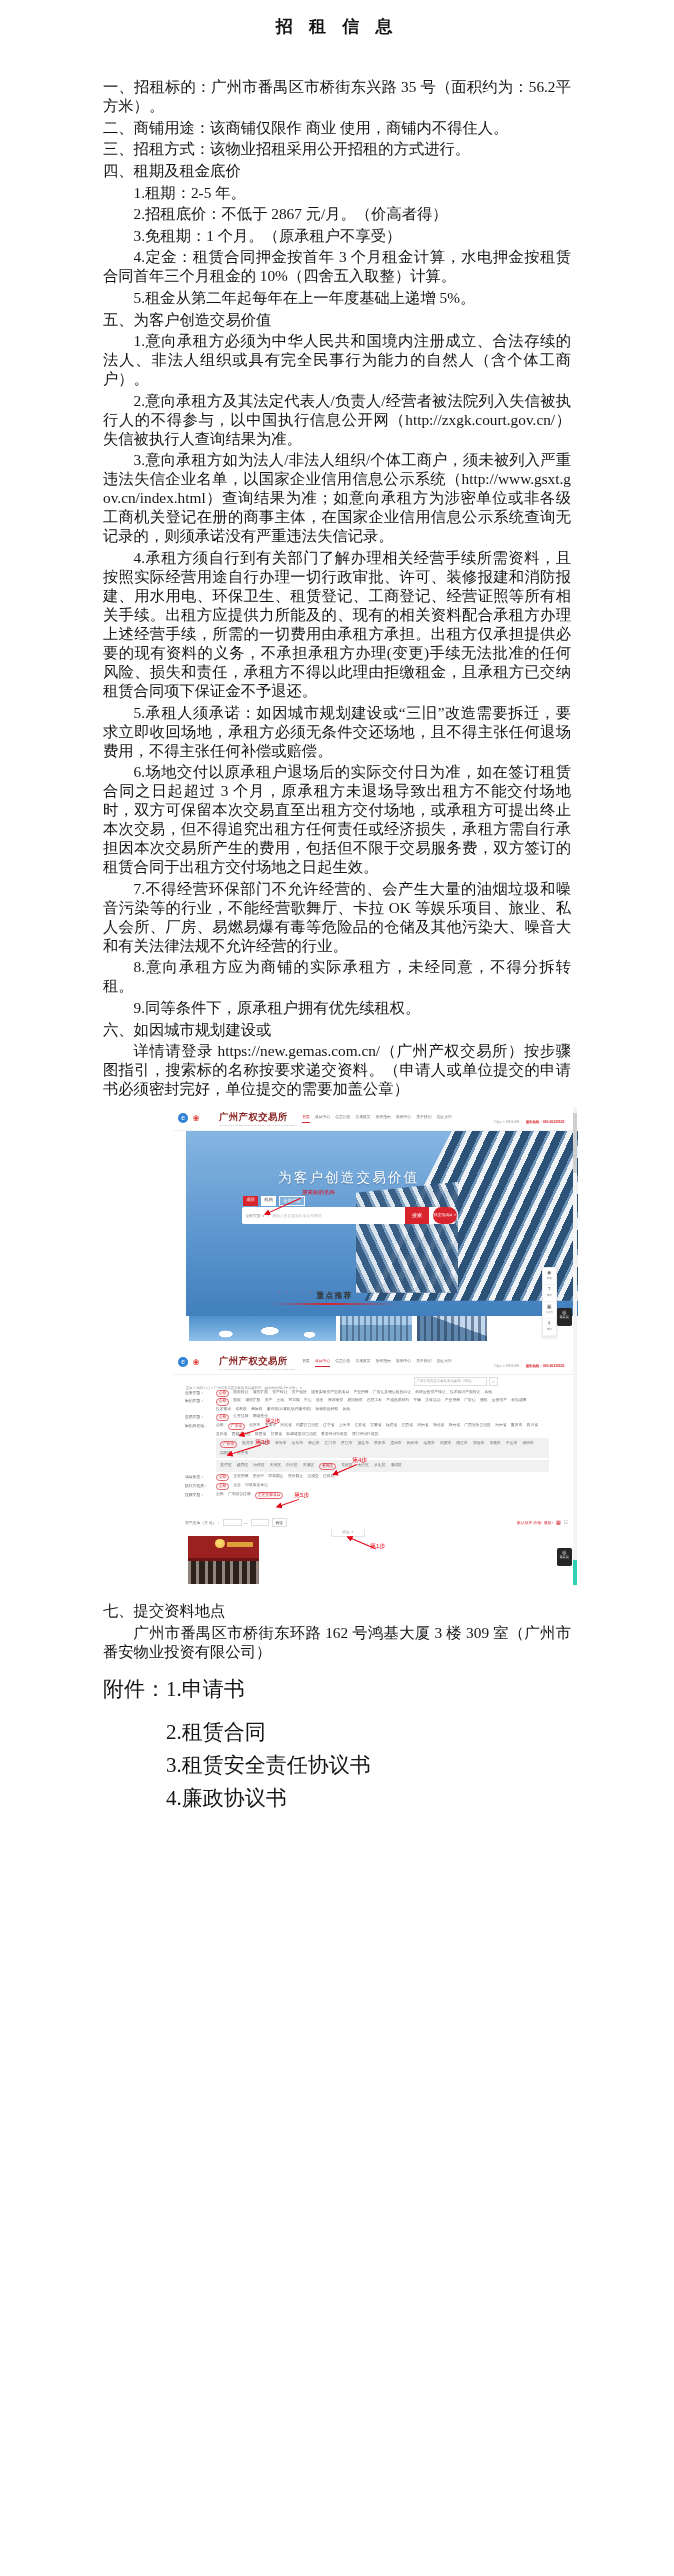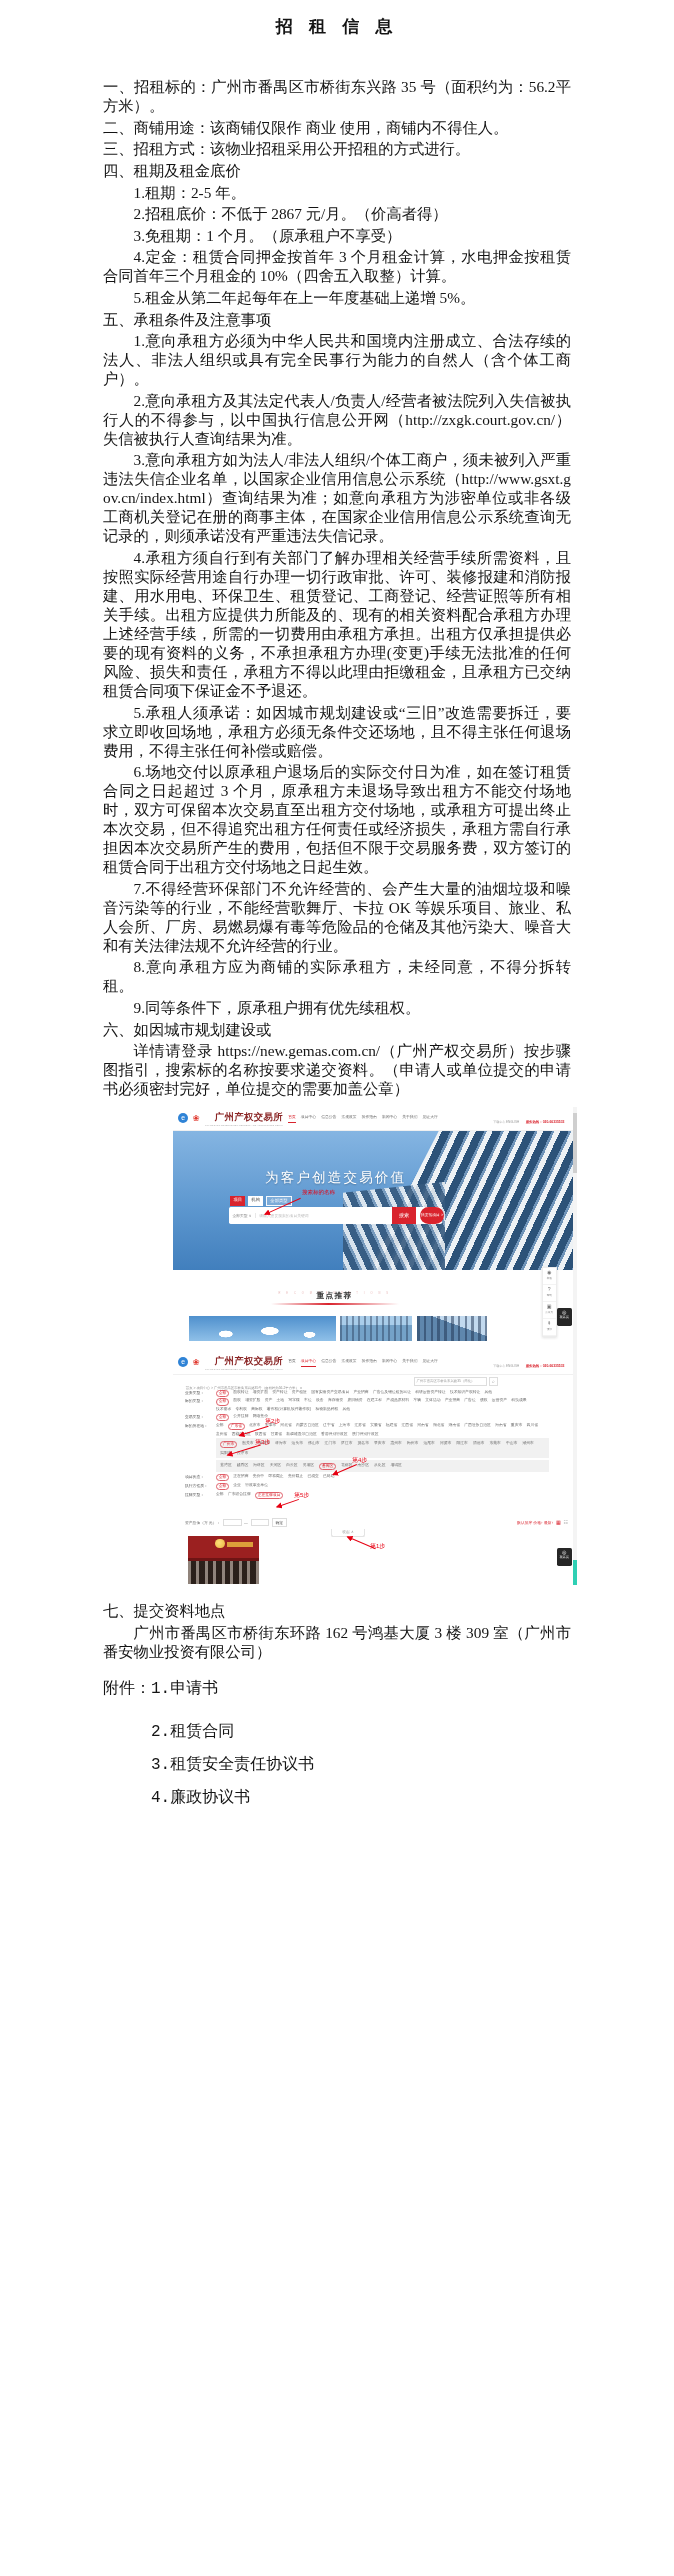--- a/index.html
+++ b/index.html
@@ -16,31 +16,31 @@
           font-family:"Liberation Sans","DejaVu Sans",sans-serif; overflow:hidden; }
   .hdr { position:absolute; left:0; width:400px; height:24px; background:#fff;
          border-bottom:0.9px solid #f0f0f0; display:flex; align-items:center; padding-left:5.1px; }
   .hdr1 { top:0; } .hdr2 { top:244px; }
   .lgb { width:10.2px; height:10.2px; border-radius:50%; background:#2f83d6; color:#fff; font-size:6.8px;
          line-height:10.2px; text-align:center; flex:none; }
   .lgb::before { content:"e"; }
   .lgr { width:10.2px; height:10.2px; border-radius:50%; color:#e0392f; font-size:8.5px; line-height:10.2px;
          text-align:center; flex:none; margin-left:2.6px; }
   .lgr::before { content:"❀"; }
-  .brandwrap { margin-left:4px; width:78px; flex:none;text-align:right; }
+  .brandwrap { margin-left:18px; width:78px; flex:none; }
   .brand { font-size:9.4px; font-weight:bold; color:#8a2525; letter-spacing:0.4px; white-space:nowrap; }
   .branden { font-size:2.1px; color:#a8a8a8; letter-spacing:0.2px; white-space:nowrap; overflow:hidden; }
   .nav { display:flex; gap:5.1px; margin-left:5.1px; flex:none; }
   .nav .nv { font-size:3.8px; color:#666; line-height:8.5px; }
   .nav1 .nv:nth-child(1), .nav2 .nv:nth-child(2) { color:#d9232d; border-bottom:0.9px solid #d9232d; }
   .hdrright { margin-left:auto; padding-right:8.5px; white-space:nowrap; }
   .hgray { font-size:3px; color:#9a9a9a; }
   .hred { font-size:3.4px; color:#d9232d; margin-left:2.6px; font-weight:bold; }
 
-  .hero { position:absolute; top:24px; left:0; width:400px; height:139px; overflow:hidden;
+  .hero { position:absolute; top:24px; left:13px; width:400px; height:185px; overflow:hidden;
           background:linear-gradient(180deg,#85b5e2 0%,#5d97cf 55%,#417fbd 100%); }
   .bldg { position:absolute; right:-8.5px; top:0; width:230px; height:170px;
           background:repeating-linear-gradient(115deg,#eef2f5 0 5.1px,#2c5278 5.1px 12.8px,#6e93b8 12.8px 15.3px);
           clip-path:polygon(38% 0,100% 0,100% 100%,0 100%); }
   .bldg2 { position:absolute; right:128px; top:51px; width:102px; height:111px;
            background:repeating-linear-gradient(65deg,#e7edf2 0 4.3px,#35597e 4.3px 11px,#7b9cbd 11px 13.6px);
            clip-path:polygon(0 10%,100% 0,100% 100%,0 100%); opacity:.9; }
   .herotitle { position:absolute; left:92px; top:38px; color:#fff; font-size:13.6px; letter-spacing:2.1px;
                text-shadow:0 0.9px 1.7px rgba(0,0,0,.25); white-space:nowrap; }
   .tabs { position:absolute; left:57px; top:65px; display:flex; gap:2.6px; }
@@ -133,21 +133,21 @@
   .vteal { position:absolute; top:453px; left:0; width:4.3px; height:25px; background:#2fd0b4; }
 
   .arrows { position:absolute; inset:0; width:405px; height:481px; pointer-events:none; }
   .step { position:absolute; font-size:6px; color:#e60012; white-space:nowrap;
           font-family:"Liberation Sans","DejaVu Sans",sans-serif; }
   .hint { font-size:5.5px; }
   .st1 { left:197px; top:435px; } .st2 { left:92px; top:310px; } .st3 { left:82px; top:331px; }
   .st4 { left:179px; top:349px; } .st5 { left:121px; top:384px; } .sth { left:129px; top:82px; }
 
   
-  .attach { display:flex; margin-top:12px; font-size:16px; line-height:33px;font-family:Liberation Mono, monospace; }
+  .attach { display:flex; margin-top:12px; font-size:21px; line-height:33px; }
   .attlabel { flex:none; }
   .attlist .att-item { line-height:33px; }
   .attlist .att-item:nth-child(2) { margin-top:10.2px; }
 </style>
 </head>
 <body>
 
 <div class="page">
 
   <h1 class="title">招 租 信 息</h1>
@@ -156,21 +156,21 @@
 
   <p class="ln">一、招租标的：广州市番禺区市桥街东兴路 35 号（面积约为：56.2平方米）。</p>
       <p class="ln">二、商铺用途：该商铺仅限作 商业 使用，商铺内不得住人。</p>
       <p class="ln">三、招租方式：该物业招租采用公开招租的方式进行。</p>
       <p class="ln">四、租期及租金底价</p>
       <p class="ln sub">1.租期：2-5 年。</p>
       <p class="ln sub">2.招租底价：不低于 2867 元/月。（价高者得）</p>
       <p class="ln sub">3.免租期：1 个月。（原承租户不享受）</p>
       <p class="ln sub">4.定金：租赁合同押金按首年 3 个月租金计算，水电押金按租赁合同首年三个月租金的 10%（四舍五入取整）计算。</p>
       <p class="ln sub">5.租金从第二年起每年在上一年度基础上递增 5%。</p>
-      <p class="ln">五、承租条件及注意事项</p>
+      <p class="ln">五、为客户创造交易价值</p>
       <p class="ln sub">1.意向承租方必须为中华人民共和国境内注册成立、合法存续的法人、非法人组织或具有完全民事行为能力的自然人（含个体工商户）。</p>
       <p class="ln sub">2.意向承租方及其法定代表人/负责人/经营者被法院列入失信被执行人的不得参与，以中国执行信息公开网（http://zxgk.court.gov.cn/）失信被执行人查询结果为准。</p>
       <p class="ln sub">3.意向承租方如为法人/非法人组织/个体工商户，须未被列入严重违法失信企业名单，以国家企业信用信息公示系统（http://www.gsxt.gov.cn/index.html）查询结果为准；如意向承租方为涉密单位或非各级工商机关登记在册的商事主体，在国家企业信用信息公示系统查询无记录的，则须承诺没有严重违法失信记录。</p>
       <p class="ln sub">4.承租方须自行到有关部门了解办理相关经营手续所需资料，且按照实际经营用途自行办理一切行政审批、许可、装修报建和消防报建、用水用电、环保卫生、租赁登记、工商登记、经营证照等所有相关手续。出租方应提供力所能及的、现有的相关资料配合承租方办理上述经营手续，所需的一切费用由承租方承担。出租方仅承担提供必要的现有资料的义务，不承担承租方办理(变更)手续无法批准的任何风险、损失和责任，承租方不得以此理由拒缴租金，且承租方已交纳租赁合同项下保证金不予退还。</p>
       <p class="ln sub">5.承租人须承诺：如因城市规划建设或“三旧”改造需要拆迁，要求立即收回场地，承租方必须无条件交还场地，且不得主张任何退场费用，不得主张任何补偿或赔偿。</p>
       <p class="ln sub">6.场地交付以原承租户退场后的实际交付日为准，如在签订租赁合同之日起超过 3 个月，原承租方未退场导致出租方不能交付场地时，双方可保留本次交易直至出租方交付场地，或承租方可提出终止本次交易，但不得追究出租方任何责任或经济损失，承租方需自行承担因本次交易所产生的费用，包括但不限于交易服务费，双方签订的租赁合同于出租方交付场地之日起生效。</p>
       <p class="ln sub">7.不得经营环保部门不允许经营的、会产生大量的油烟垃圾和噪音污染等的行业，不能经营歌舞厅、卡拉 OK 等娱乐项目、旅业、私人会所、厂房、易燃易爆有毒等危险品的仓储及其他污染大、噪音大和有关法律法规不允许经营的行业。</p>
       <p class="ln sub">8.意向承租方应为商铺的实际承租方，未经同意，不得分拆转租。</p>
       <p class="ln sub">9.同等条件下，原承租户拥有优先续租权。</p>
       <p class="ln">六、如因城市规划建设或</p>

